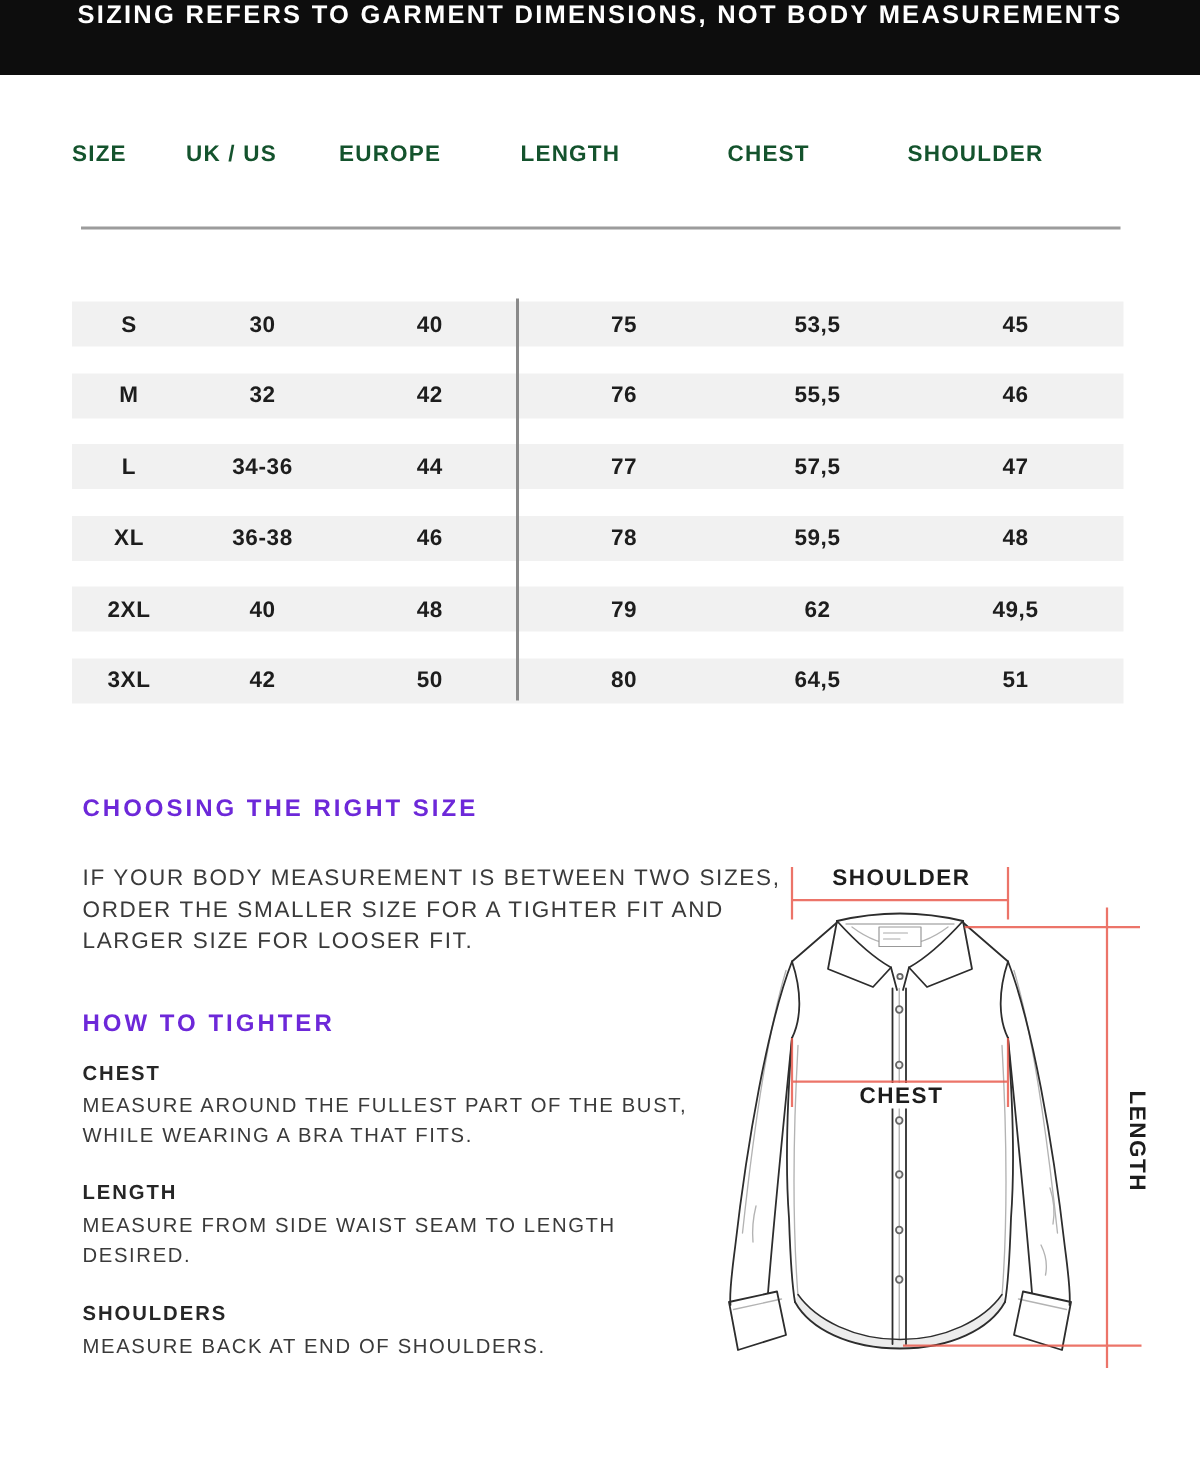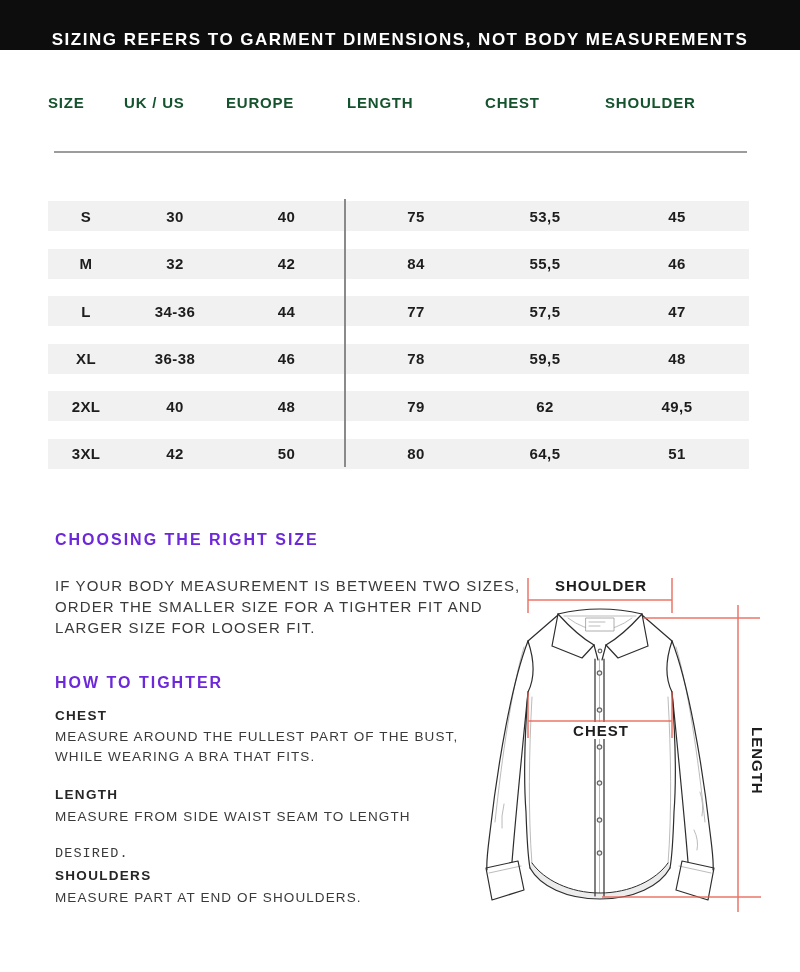--- a/index.html
+++ b/index.html
@@ -1,21 +1,21 @@
 <!DOCTYPE html>
 <html><head>
 <meta charset="utf-8">
 <style>
   html,body{margin:0;padding:0;background:#fff;}
   .page{position:relative;width:800px;height:972px;background:#ffffff;overflow:hidden;
         font-family:"Liberation Sans", sans-serif;color:#1d1d1d;}
 
   
   .banner{position:absolute;top:0;left:0;width:800px;height:50px;background:#0d0d0d;
-          display:flex;align-items:flex-end;justify-content:center;}
+          display:flex;align-items:flex-start;justify-content:center;}
   .banner span{color:#ffffff;font-size:17px;font-weight:bold;letter-spacing:1.5px;white-space:nowrap;}
 
   
   .thead{position:absolute;top:94px;left:48px;width:701px;display:flex;}
   .thead .cell{font-size:15px;font-weight:bold;letter-spacing:0.8px;color:#14532d;}
   .c0{width:76px;} .c1{width:102px;} .c2{width:121px;} .c3{width:138px;} .c4{width:120px;} .c5{width:144px;}
   .rule{position:absolute;top:151px;left:54px;width:693px;height:2px;background:#9c9c9c;}
   .tbody{position:absolute;top:201px;left:48px;width:701px;}
   .trow{display:flex;align-items:center;height:30px;margin-bottom:17.5px;background:#f1f1f1;}
   .trow:last-child{margin-bottom:0;}
@@ -63,21 +63,21 @@
       <div class="cell c1">30</div>
       <div class="cell c2">40</div>
       <div class="cell c3">75</div>
       <div class="cell c4">53,5</div>
       <div class="cell c5">45</div>
     </div>
     <div class="trow">
       <div class="cell c0">M</div>
       <div class="cell c1">32</div>
       <div class="cell c2">42</div>
-      <div class="cell c3">84</div>
+      <div class="cell c3">76</div>
       <div class="cell c4">55,5</div>
       <div class="cell c5">46</div>
     </div>
     <div class="trow">
       <div class="cell c0">L</div>
       <div class="cell c1">34-36</div>
       <div class="cell c2">44</div>
       <div class="cell c3">77</div>
       <div class="cell c4">57,5</div>
       <div class="cell c5">47</div>
@@ -115,24 +115,24 @@
   <div class="body-line" style="top:617px;">LARGER SIZE FOR LOOSER FIT.</div>
 
   <div class="sec-title" style="top:674px;">HOW TO TIGHTER</div>
 
   <div class="sub-label" style="top:708px;">CHEST</div>
   <div class="sub-line" style="top:727px;">MEASURE AROUND THE FULLEST PART OF THE BUST,</div>
   <div class="sub-line" style="top:747px;">WHILE WEARING A BRA THAT FITS.</div>
 
   <div class="sub-label" style="top:787px;">LENGTH</div>
   <div class="sub-line" style="top:807px;">MEASURE FROM SIDE WAIST SEAM TO LENGTH</div>
-  <div class="sub-line" style="top:844px;font-family:Liberation Mono, monospace;">DESIRED.</div>
+  <div class="sub-line" style="top:827px;">DESIRED.</div>
 
   <div class="sub-label" style="top:868px;">SHOULDERS</div>
-  <div class="sub-line" style="top:888px;">MEASURE PART AT END OF SHOULDERS.</div>
+  <div class="sub-line" style="top:888px;">MEASURE BACK AT END OF SHOULDERS.</div>
 
   <svg class="shirt-svg" width="320" height="385" viewBox="0 0 320 385">
 
     <g fill="none" stroke="#2d2d2d" stroke-width="1.2" stroke-linecap="round" stroke-linejoin="round">
 
       <g stroke="#b3b3b3" stroke-width="0.9">
         <path d="M86,64 L158,64"></path>
         <path d="M90,66 Q122,90 154,66"></path>
         <path d="M54,145 C51,200 50,260 54,312"></path>
         <path d="M190,145 C193,200 194,260 190,312"></path>

